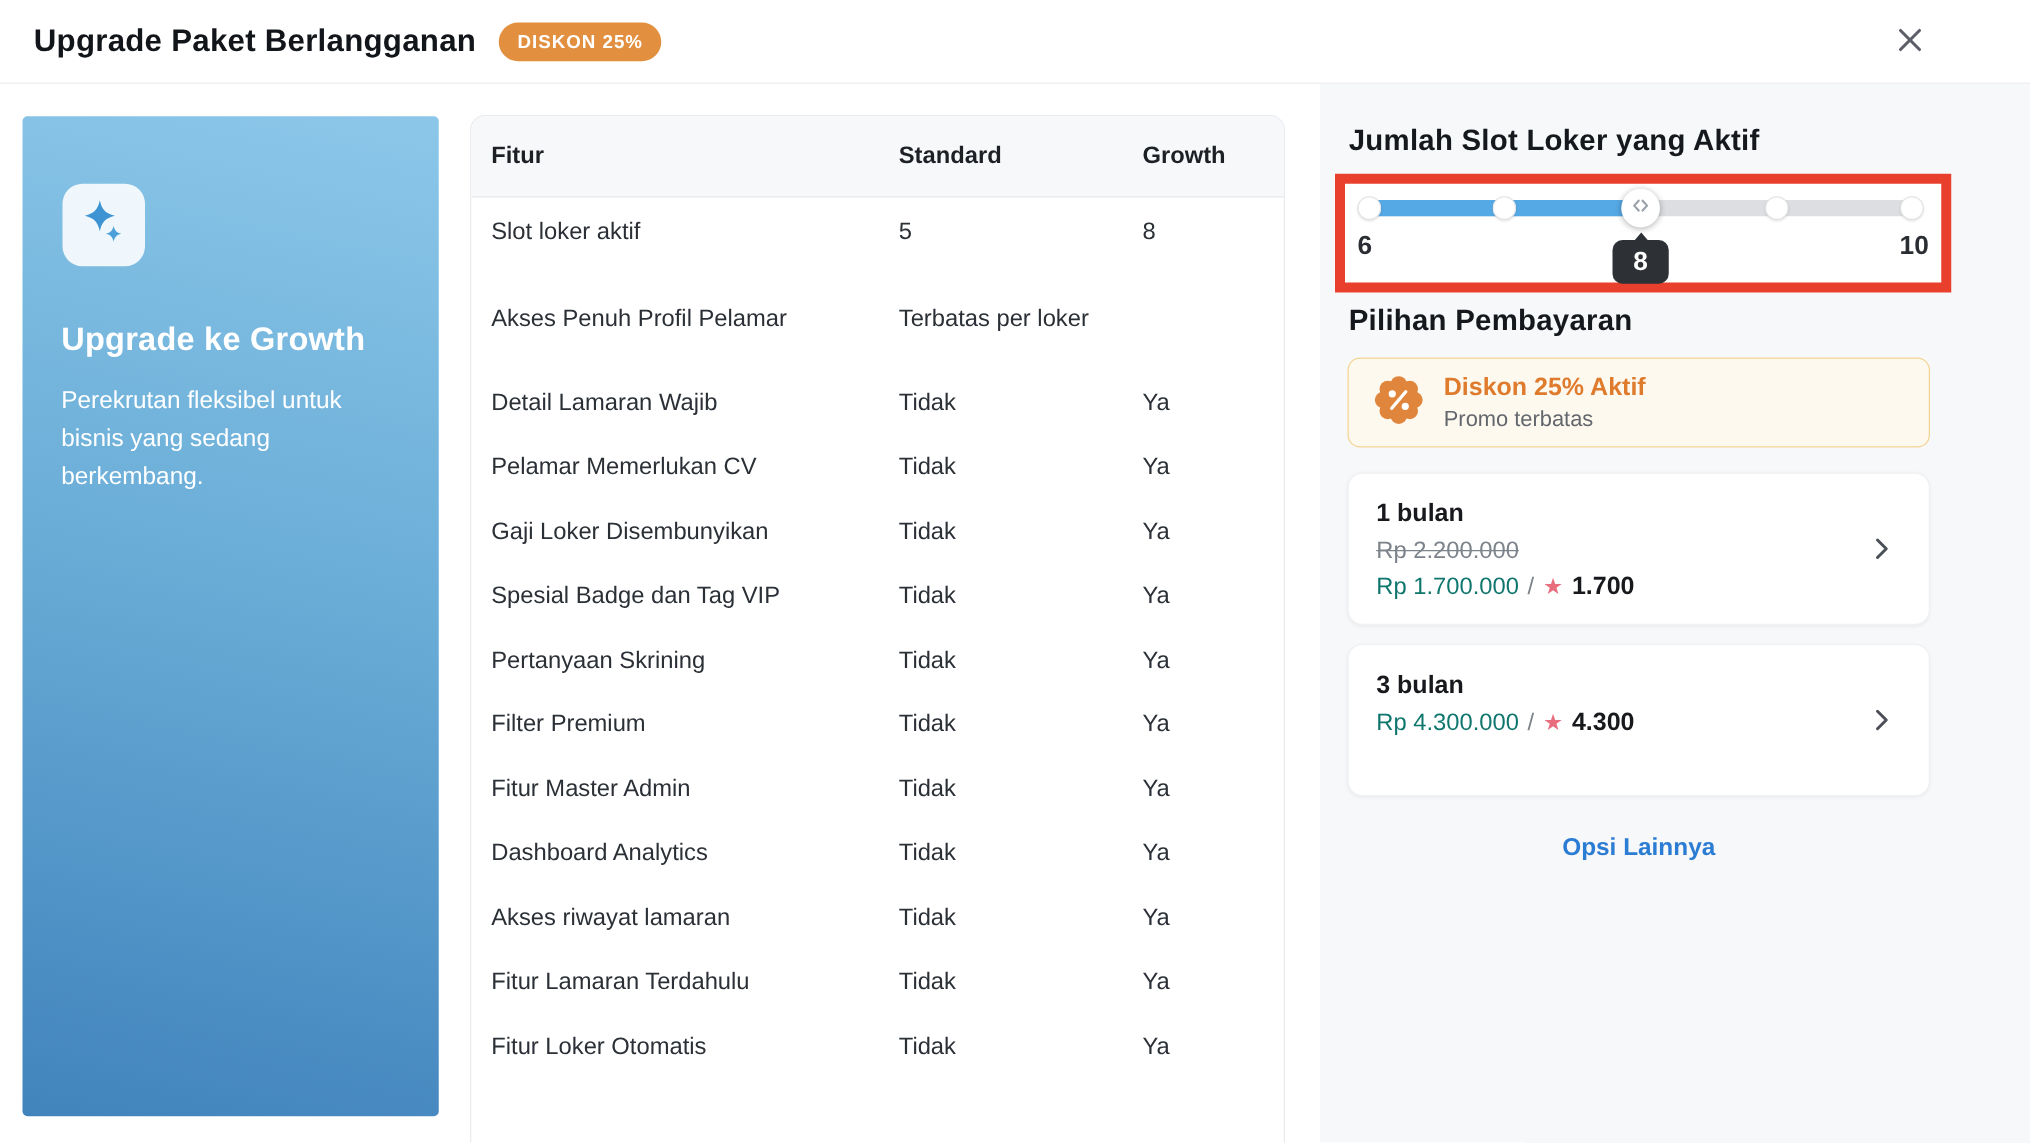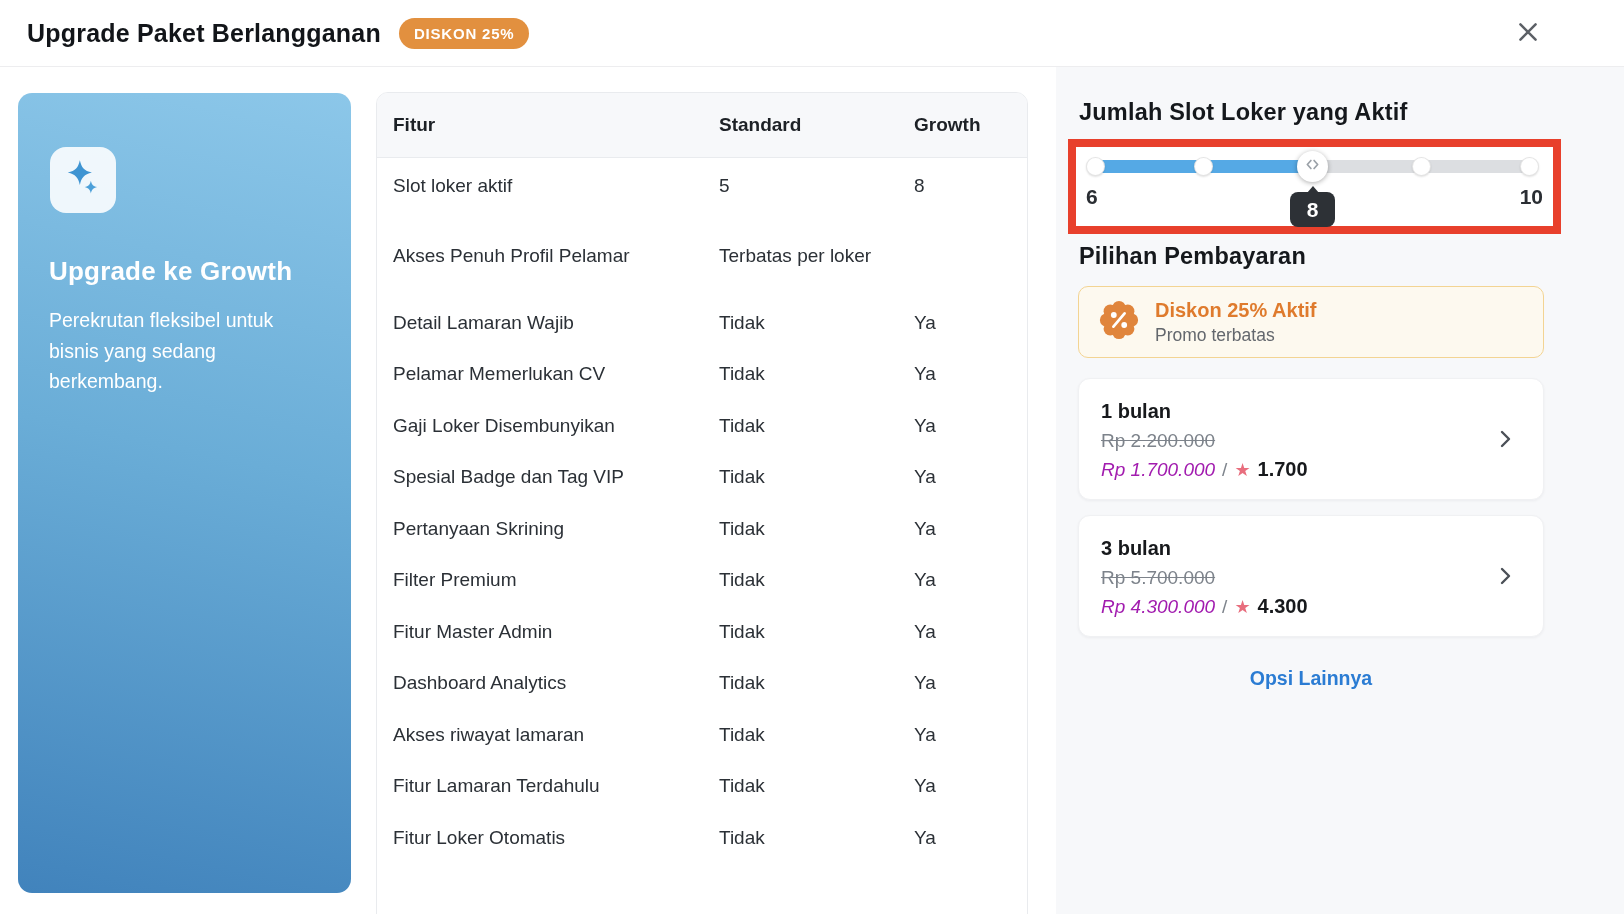--- a/index.html
+++ b/index.html
@@ -13,21 +13,21 @@
   
   .header { position:absolute; top:0; left:0; right:0; height:67px; background:#fff;
             border-bottom:1px solid #ededef; display:flex; align-items:center; z-index:6; }
   .header-title { margin-left:27px; font-size:25px; font-weight:bold; color:#121519; letter-spacing:.2px;text-align:right; }
   .discount-pill { margin-left:18px; background:#e2903f; color:#fff; font-size:15px; font-weight:bold;
                    letter-spacing:.8px; padding:7px 15px; border-radius:17px; }
   .close-btn { position:absolute; right:78px; top:15px; width:36px; height:36px; border:none; background:transparent;
                cursor:pointer; display:flex; align-items:center; justify-content:center; }
 
   
-  .promo-card { position:absolute; left:18px; top:93px; width:333px; height:800px; border-radius:14px;
+  .promo-card { position:absolute; left:18px; top:93px; width:333px; height:800px; border-radius:4px;
                 background:linear-gradient(192deg,#8cc7e9 0%,#6aadd7 45%,#4183bc 100%); color:#fff; }
   .promo-icon-box { position:absolute; left:32px; top:54px; width:66px; height:66px; border-radius:16px;
                     background:rgba(255,255,255,.88); display:flex; align-items:center; justify-content:center; }
   .promo-title { position:absolute; left:31px; top:163px; font-size:26px; font-weight:bold; letter-spacing:.2px; }
   .promo-desc { position:absolute; left:31px; top:212px; width:272px; font-size:19.5px; line-height:30.5px; }
 
   
   .table-card { position:absolute; left:376px; top:92px; width:652px; height:908px; background:#fff;
                 border:1px solid #e9ebee; border-radius:12px; overflow:hidden; }
   .thead { display:flex; height:65px; align-items:center; background:#f7f8fa; border-bottom:1px solid #e9ebee;
@@ -72,21 +72,21 @@
   .banner-text { margin-left:16px; }
   .banner-title { font-size:20px; font-weight:bold; color:#df7b2d; margin-bottom:3px; }
   .banner-sub { font-size:17.5px; color:#63676d; }
 
   .pay-card { position:absolute; left:22px; width:466px; height:122px; background:#fff; border:1px solid #f0f1f3;
               border-radius:12px; box-shadow:0 1px 3px rgba(16,24,40,.05); padding:21px 0 0 22px; cursor:pointer; }
   .pay-card.p1 { top:311px; } .pay-card.p2 { top:448px; }
   .pay-duration { font-size:20px; font-weight:bold; color:#17191c; margin-bottom:7px; }
   .pay-original { font-size:19px; color:#7d838b; text-decoration:line-through; margin-bottom:6px; }
   .pay-line { font-size:19px; display:flex; align-items:center; gap:7px; }
-  .pay-discounted { color:#a21caf;font-style:italic; }
+  .pay-discounted { color:#0f766e; }
   .pay-sep { color:#7d838b; }
   .pay-star { color:#e86e7e; font-size:18px; }
   .pay-points { font-weight:bold; color:#17191c; font-size:20px;text-align:right; }
   .pay-chevron { position:absolute; right:26px; top:48px; }
 
   .more-options { position:absolute; left:22px; top:600px; width:466px; text-align:center;
                   font-size:19.5px; font-weight:bold; color:#2b7cd3; cursor:pointer; background:none; border:none;
                   font-family:inherit; }
 </style>
 </head>
@@ -257,21 +257,20 @@
       </div>
       <span class="pay-chevron">
         <svg width="24" height="24" viewBox="0 0 24 24" fill="none">
           <polyline points="9,5 16,12 9,19" stroke="#4b5057" stroke-width="2.4" stroke-linecap="round" stroke-linejoin="round"></polyline>
         </svg>
       </span>
     </div>
 
     <div class="pay-card p2">
       <div class="pay-duration">3 bulan</div>
-      <div class="pay-original">Rp 5.700.000</div>
       <div class="pay-line">
         <span class="pay-discounted">Rp 4.300.000</span>
         <span class="pay-sep">/</span>
         <span class="pay-star">★</span>
         <span class="pay-points">4.300</span>
       </div>
       <span class="pay-chevron">
         <svg width="24" height="24" viewBox="0 0 24 24" fill="none">
           <polyline points="9,5 16,12 9,19" stroke="#4b5057" stroke-width="2.4" stroke-linecap="round" stroke-linejoin="round"></polyline>
         </svg>

